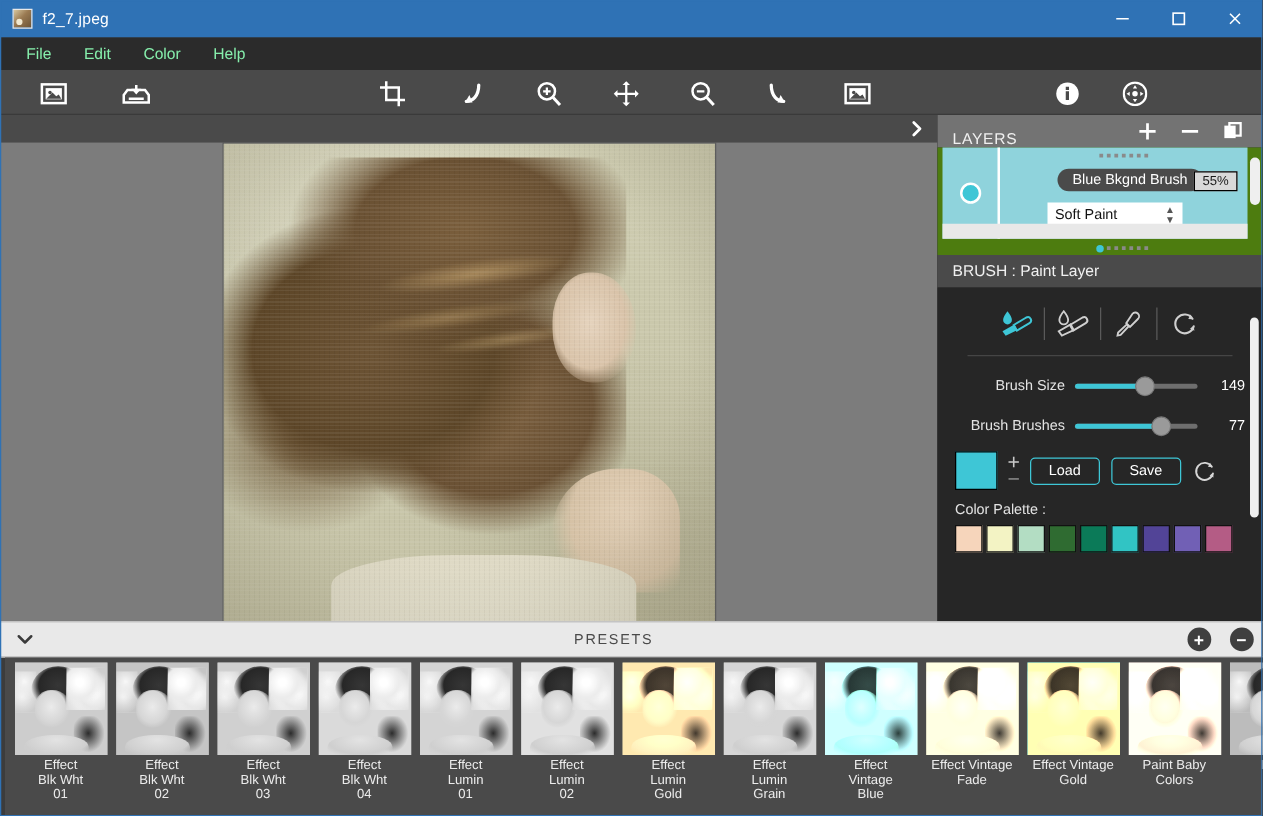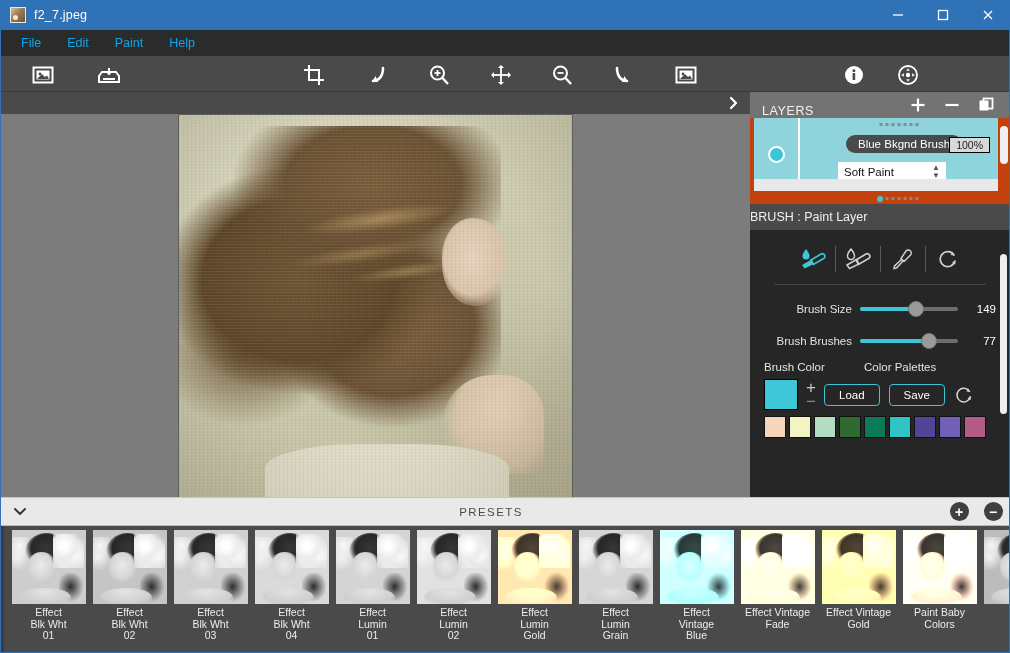--- a/index.html
+++ b/index.html
@@ -32,21 +32,21 @@
     color: #ffffff;
   }
   .tb-btn svg { display: block; }
 
   
   .menubar {
     position: absolute; top: 30px; left: 0; width: 1010px; height: 26px;
     background: #2b2b2b; display: flex; align-items: center; padding-left: 8px;
   }
   .menu-item {
-    color: #0ea5e9; font-size: 12.5px; padding: 3px 13px; cursor: default;
+    color: #86efac; font-size: 12.5px; padding: 3px 13px; cursor: default;
   }
 
   
   .toolbar {
     position: absolute; top: 56px; left: 0; width: 1010px; height: 36px;
     background: #4a4a4a; border-bottom: 1px solid #3a3a3a;
   }
   .tool {
     position: absolute; top: 5px; width: 30px; height: 28px;
     display: flex; align-items: center; justify-content: center;
@@ -125,21 +125,21 @@
     background: #2b2b2b;
   }
   .layers-head {
     height: 26px; background: #737373; display: flex; align-items: flex-end;
     padding-left: 12px; position: relative;
   }
   .layers-head .lbl { color: #f0f0f0; font-size: 12.5px; letter-spacing: .6px; }
   .lh-btn { position: absolute; top: 3px; width: 20px; height: 20px;
             display: flex; align-items: center; justify-content: center; color: #fff; }
 
-  .layer-list { position: relative; height: 86px; background: #c2410c; }
+  .layer-list { position: relative; height: 86px; background: #4d7c0f; }
   .layer-row {
     position: absolute; top: 0; left: 4px; right: 12px; height: 73px;
     background: #8fd3dc; display: flex; align-items: center;
   }
   .layer-eye { width: 44px; display: flex; align-items: center; justify-content: center; }
   .eye-dot {
     width: 17px; height: 17px; border-radius: 50%;
     background: #3ec6d6; border: 2px solid #ffffff;
   }
   .layer-divider { width: 2px; height: 73px; background: #ffffff; }
@@ -170,21 +170,21 @@
   .layer-scroll {
     position: absolute; right: 2px; top: 8px; width: 8px; height: 38px;
     background: #efefef; border-radius: 4px;
   }
   .layer-page-dot {
     position: absolute; left: 50%; bottom: 2px; transform: translateX(-50%);
     width: 6px; height: 6px; border-radius: 50%; background: #3ec6d6;
   }
 
   .brush-head {
-    height: 26px; background: #4a4a4a; display: flex; align-items: center; 
+    height: 26px; background: #4a4a4a; display: flex; align-items: center; padding-left: 12px;
   }
   .brush-head .lbl { color: #f0f0f0; font-size: 12.5px; }
 
   .brush-body { position: relative; height: 293px; background: #262626; padding: 12px 14px 0 14px; }
   .brush-scroll {
     position: absolute; right: 3px; top: 24px; width: 7px; height: 160px;
     background: #efefef; border-radius: 4px;
   }
   .sec-label { color: #e3e3e3; font-size: 11.5px; margin-bottom: 6px; }
   .brush-tools { display: flex; align-items: center; justify-content: center; gap: 0; }
@@ -308,21 +308,21 @@
             <line x1="3" y1="3" x2="11" y2="11" stroke="#fff" stroke-width="1.3"></line>
             <line x1="11" y1="3" x2="3" y2="11" stroke="#fff" stroke-width="1.3"></line>
           </svg>
       </div>
     </div>
   </div>
 
   <div class="menubar">
     <div class="menu-item">File</div>
     <div class="menu-item">Edit</div>
-    <div class="menu-item">Paint</div>
+    <div class="menu-item">Color</div>
     <div class="menu-item">Help</div>
   </div>
 
   <div class="toolbar">
     <div class="tool" style="left:28px">
       <svg width="22" height="20" viewBox="0 0 22 20">
           <rect x="1.5" y="2.5" width="19" height="15" fill="none" stroke="#fff" stroke-width="2"></rect>
           <rect x="4.5" y="5.5" width="13" height="9" fill="#fff"></rect>
           <circle cx="8" cy="9" r="1.4" fill="#4a4a4a"></circle>
           <path d="M5 14 L10 9 L13 12 L15 10.5 L17 14 Z" fill="#4a4a4a"></path>
@@ -461,21 +461,21 @@
           <div class="dotrow top">
             <i></i>
               <i></i>
               <i></i>
               <i></i>
               <i></i>
               <i></i>
               <i></i>
           </div>
           <div class="layer-name">Blue Bkgnd Brush</div>
-          <div class="layer-opacity">100%</div>
+          <div class="layer-opacity">55%</div>
           <div class="layer-blend">
             <span>Soft Paint</span>
             <span class="spin">▲<br>▼</span>
           </div>
           <div class="dotrow bot">
             <i></i>
               <i></i>
               <i></i>
               <i></i>
               <i></i>
@@ -543,42 +543,39 @@
 
       <div class="slider-row">
         <div class="name">Brush Brushes</div>
         <div class="track">
           <div class="fill" style="width:70%"></div>
           <div class="knob" style="left:calc(70% - 8px)"></div>
         </div>
         <div class="val">77</div>
       </div>
 
-      <div class="bc-headers">
-        <div class="h1">Brush Color</div>
-        <div class="h2">Color Palettes</div>
-      </div>
 
       <div class="bc-row">
         <div class="swatch-big" style="background: rgb(62, 198, 214);"></div>
         <div class="plusminus">
           <div class="p">+</div>
           <div class="m">−</div>
         </div>
         <div class="pbtn">Load</div>
         <div class="pbtn">Save</div>
         <div class="refresh-ic">
           <svg width="20" height="20" viewBox="0 0 22 22">
             <path d="M17 7 A7.5 7.5 0 1 0 18 13" fill="none" stroke="currentColor" stroke-width="1.7" stroke-linecap="round"></path>
             <path d="M18.5 16.5 L18 12.5 L15 14.8 Z" fill="currentColor"></path>
             <path d="M15.5 3.5 L17.2 7.4 L13.6 7.1 Z" fill="currentColor"></path>
           </svg>
         </div>
       </div>
 
+      <div class="cp-label">Color Palette :</div>
       <div class="cp-grid" id="palette-grid">
           <div class="sw" style="background: rgb(246, 213, 187);"></div>
           <div class="sw" style="background: rgb(243, 243, 196);"></div>
           <div class="sw" style="background: rgb(179, 221, 195);"></div>
           <div class="sw" style="background: rgb(47, 107, 49);"></div>
           <div class="sw" style="background: rgb(11, 122, 88);"></div>
           <div class="sw" style="background: rgb(49, 196, 196);"></div>
           <div class="sw" style="background: rgb(82, 68, 151);"></div>
           <div class="sw" style="background: rgb(113, 96, 181);"></div>
           <div class="sw" style="background: rgb(180, 92, 133);"></div>

